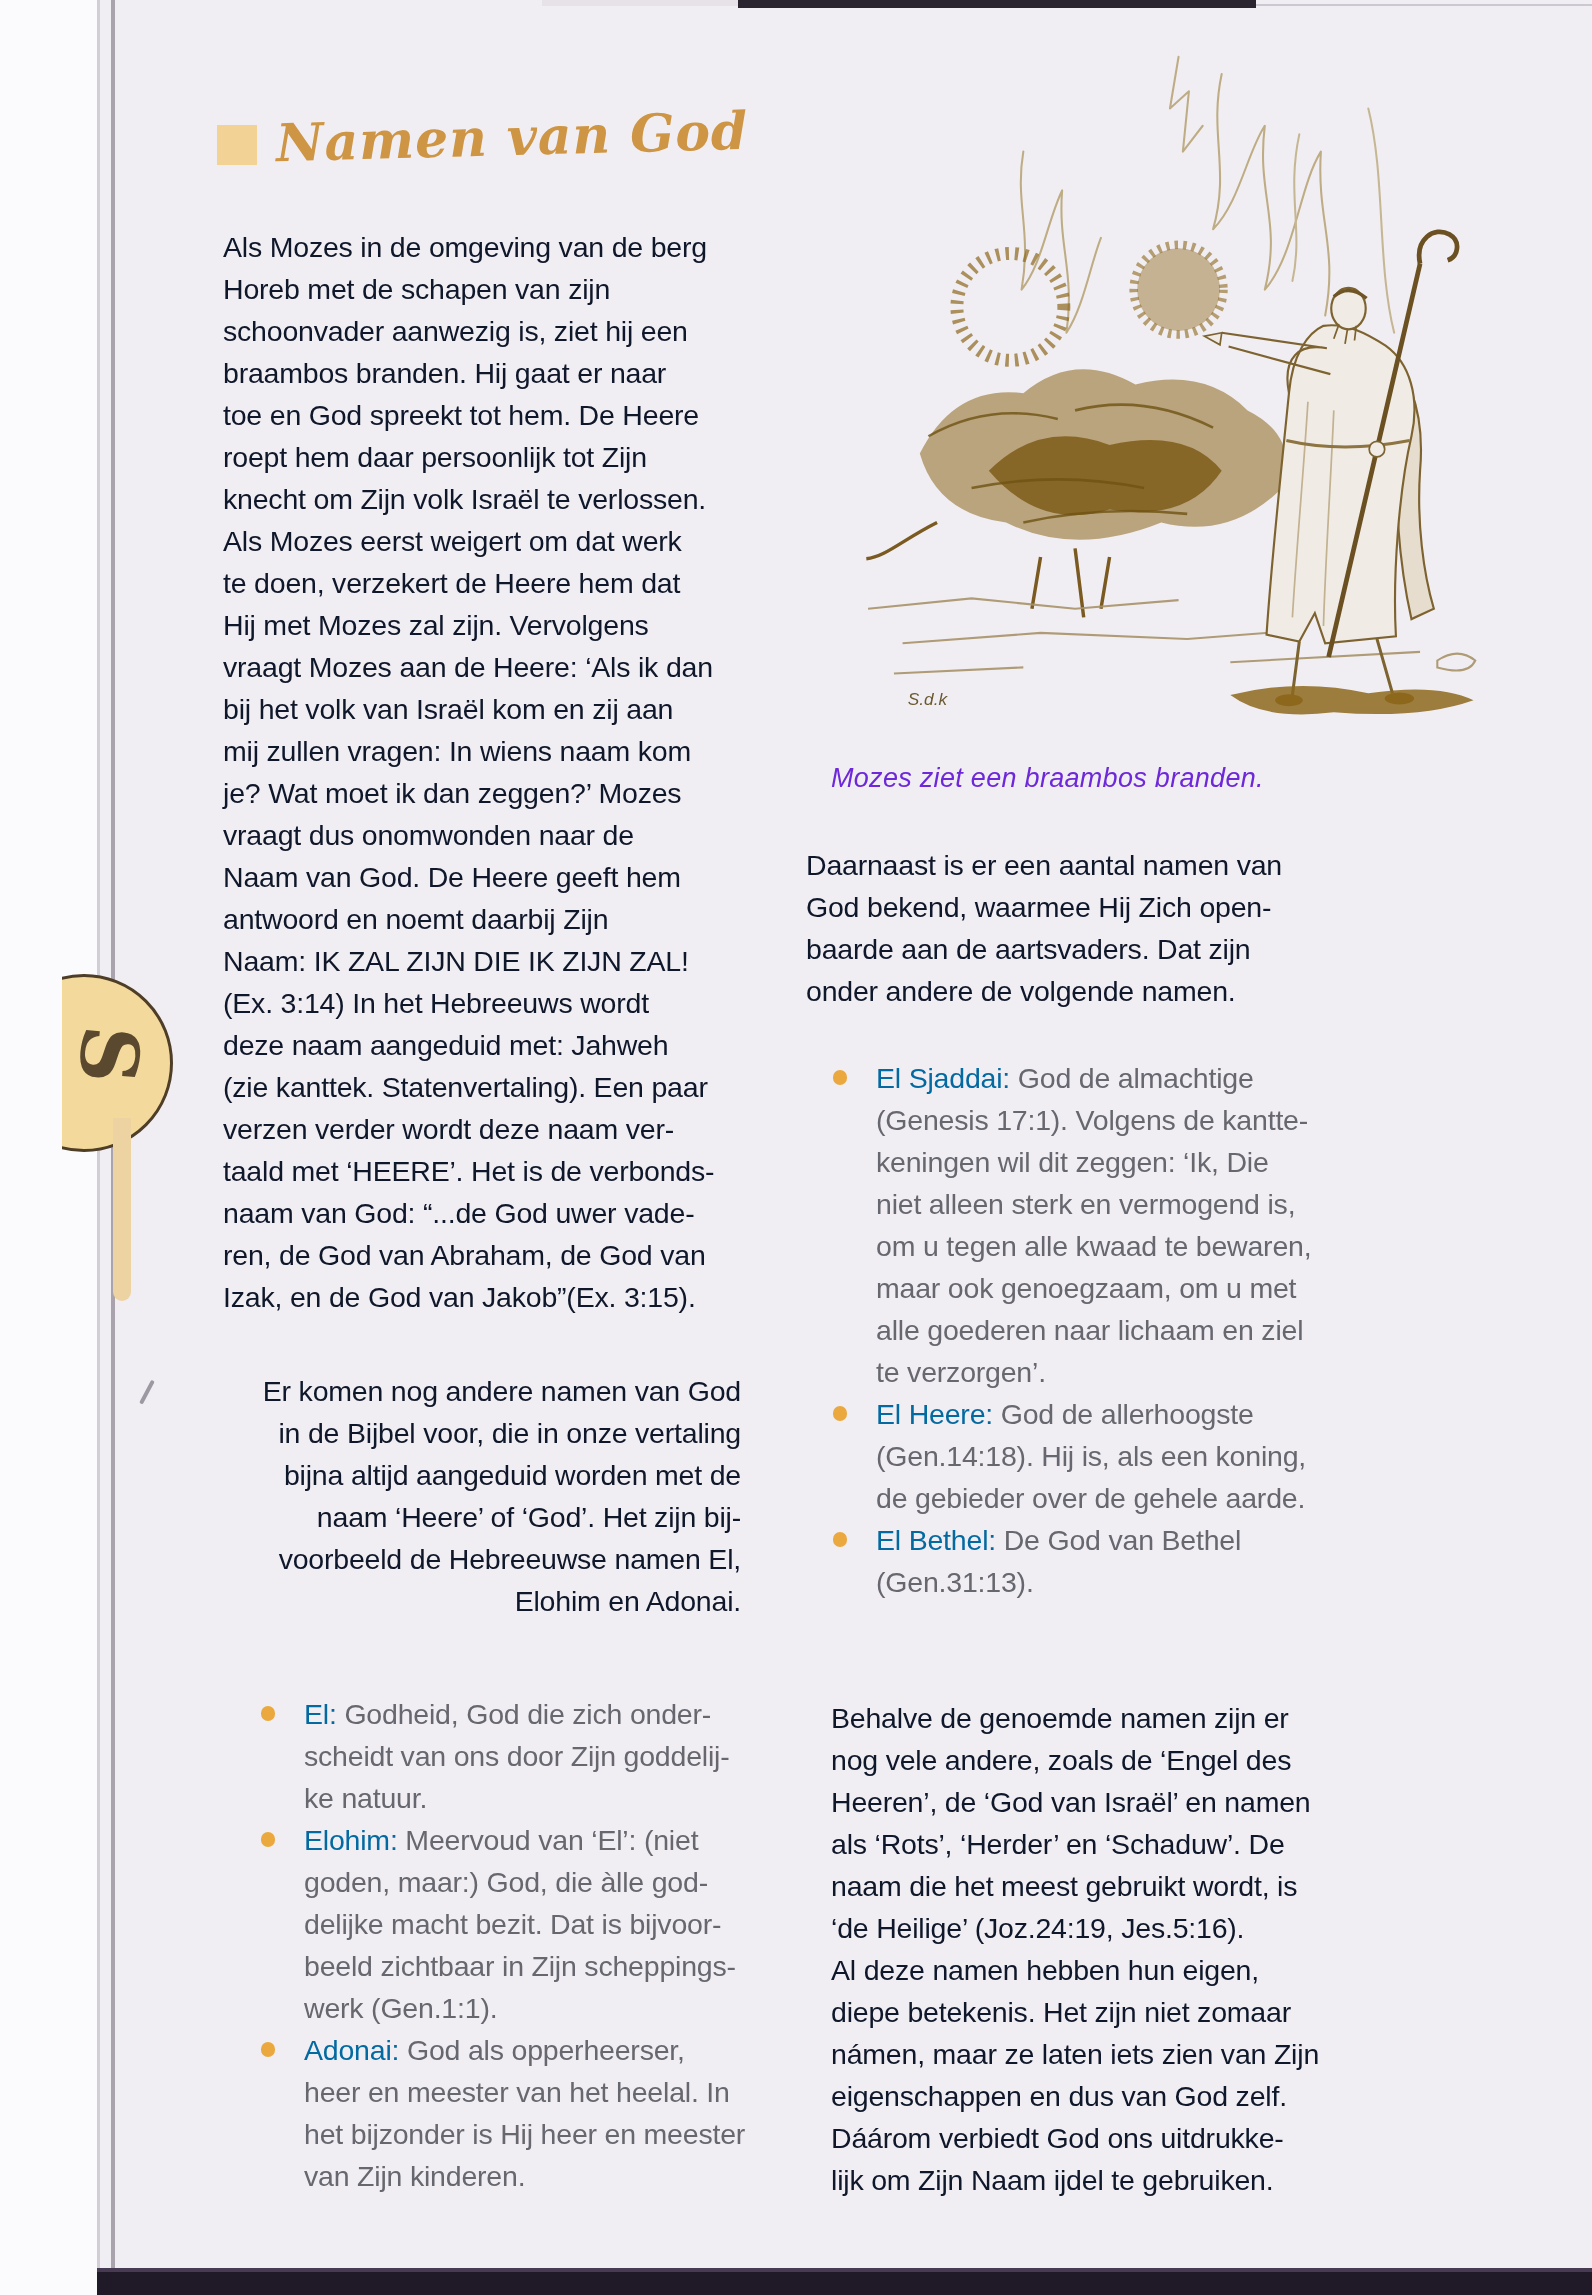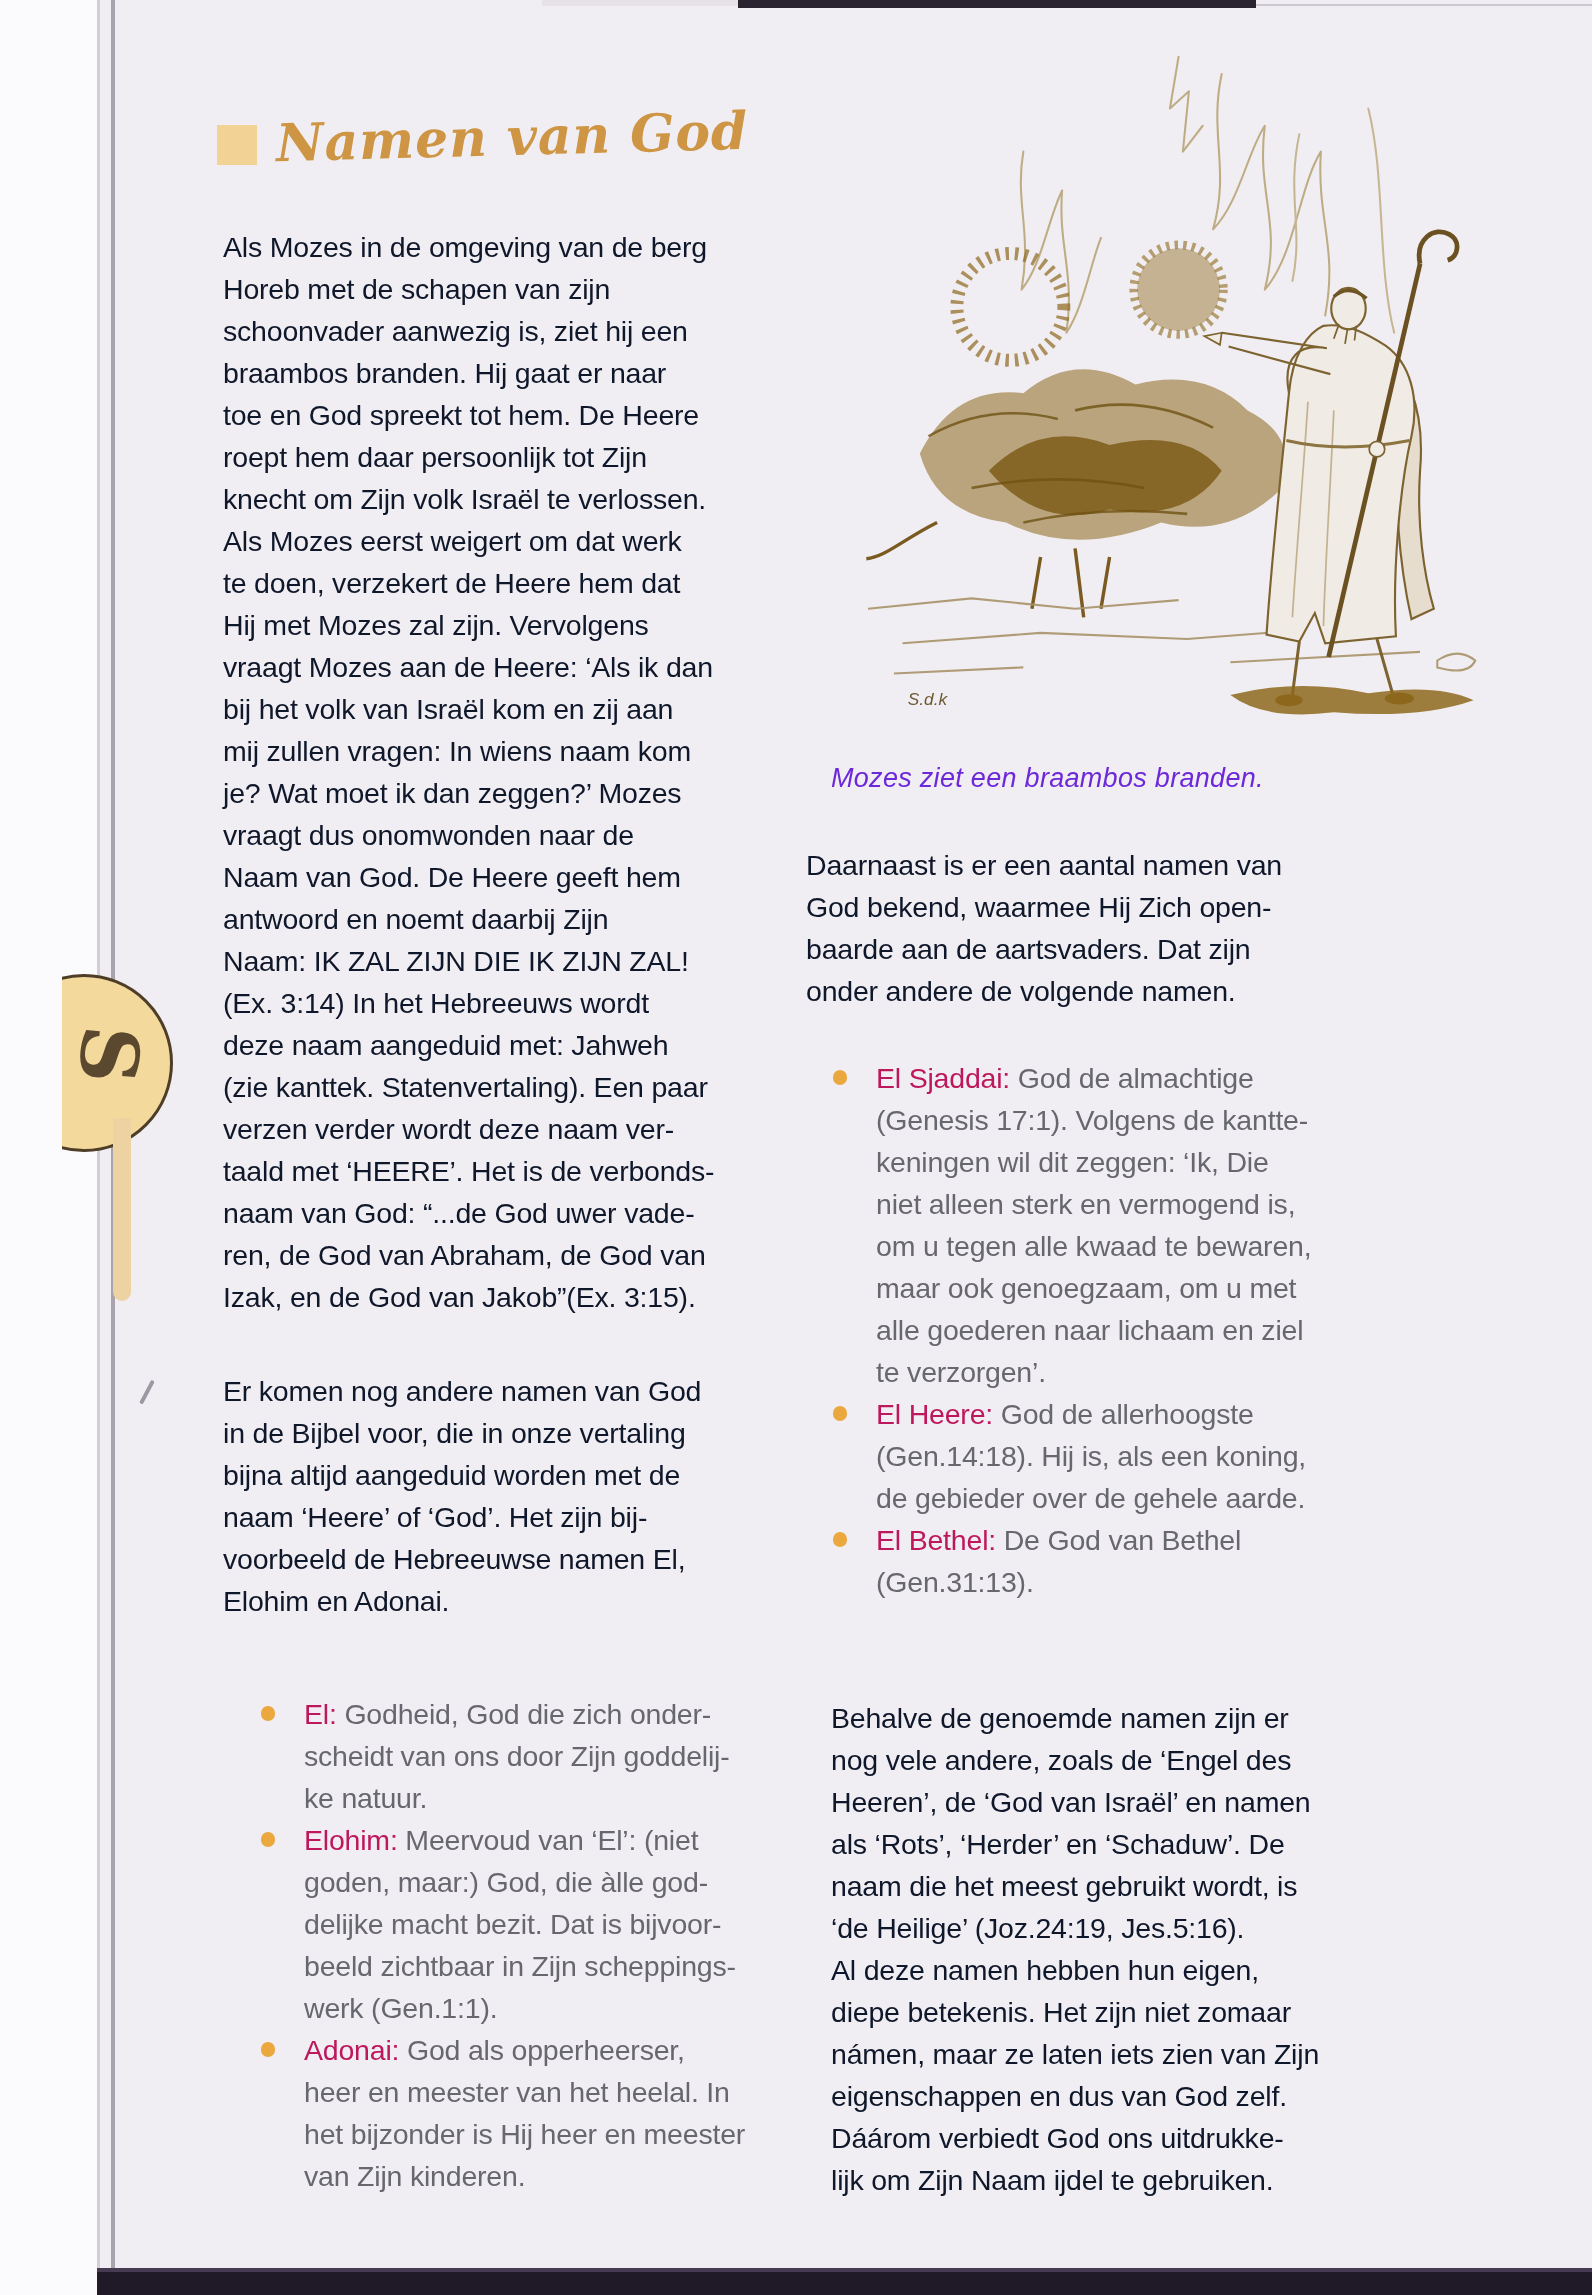--- a/index.html
+++ b/index.html
@@ -30,29 +30,29 @@
   
   .title-row{position:absolute;left:217px;top:109px;width:604px;height:86px;}
   .title-square{position:absolute;left:0;top:15.5px;width:40px;height:40px;background:#f3d296;}
   .title-text{position:absolute;left:59px;top:-3.5px;font-family:"DejaVu Serif",serif;
     font-style:italic;font-weight:bold;font-size:52px;color:#cd9544;white-space:nowrap;
     transform:rotate(-1.5deg);letter-spacing:0.9px;}
   
   .para{position:absolute;white-space:pre-line;font-size:28.5px;line-height:42px;
     color:#0f172a;letter-spacing:-0.2px;}
   .p-left1{left:223px;top:226px;width:518px;}
-  .p-left2{left:223px;top:1370px;width:518px;}
+  .p-left2{left:223px;top:1370px;width:518px;text-align:right;}
   .p-right1{left:806px;top:844px;width:595px;}
   .p-right2{left:831px;top:1697px;width:595px;}
   .bullets{position:absolute;}
   .bullets-left{left:259px;top:1693px;width:552px;}
   .bullets-right{left:831px;top:1057px;width:595px;}
   .bullet{position:relative;padding-left:45px;white-space:pre-line;font-size:28.5px;line-height:42px;color:#67676f;letter-spacing:-0.2px;}
   .bullet .dot{position:absolute;left:1.7px;top:13px;width:14.7px;height:14.7px;border-radius:50%;background:#eaa83e;}
-  .bullet .term{color:#be185d;}
+  .bullet .term{color:#0369a1;}
   .caption{position:absolute;left:831px;top:763px;font-size:27px;font-style:italic;color:#6d28d9;letter-spacing:0.3px;}
   .illustration{position:absolute;left:816px;top:5.2px;width:682px;height:759px;}
 </style>
 </head>
 <body>
 
 <div class="paper">
 
   <div class="scan-left"></div>
   <div class="edge-line-a"></div>

